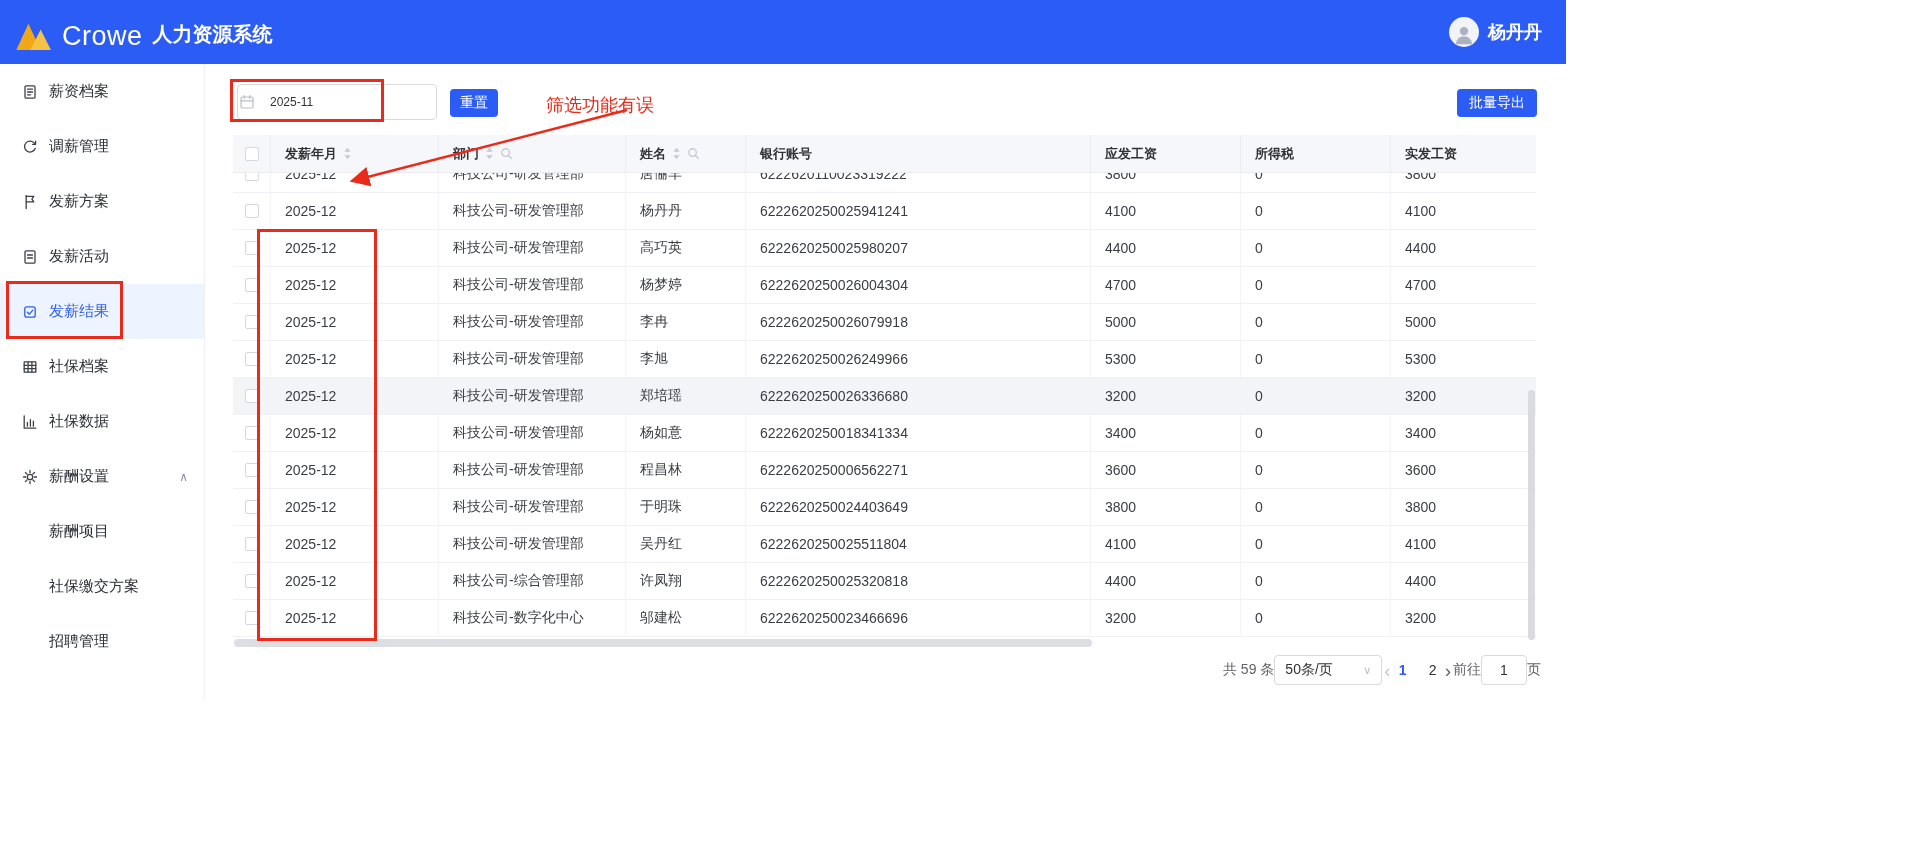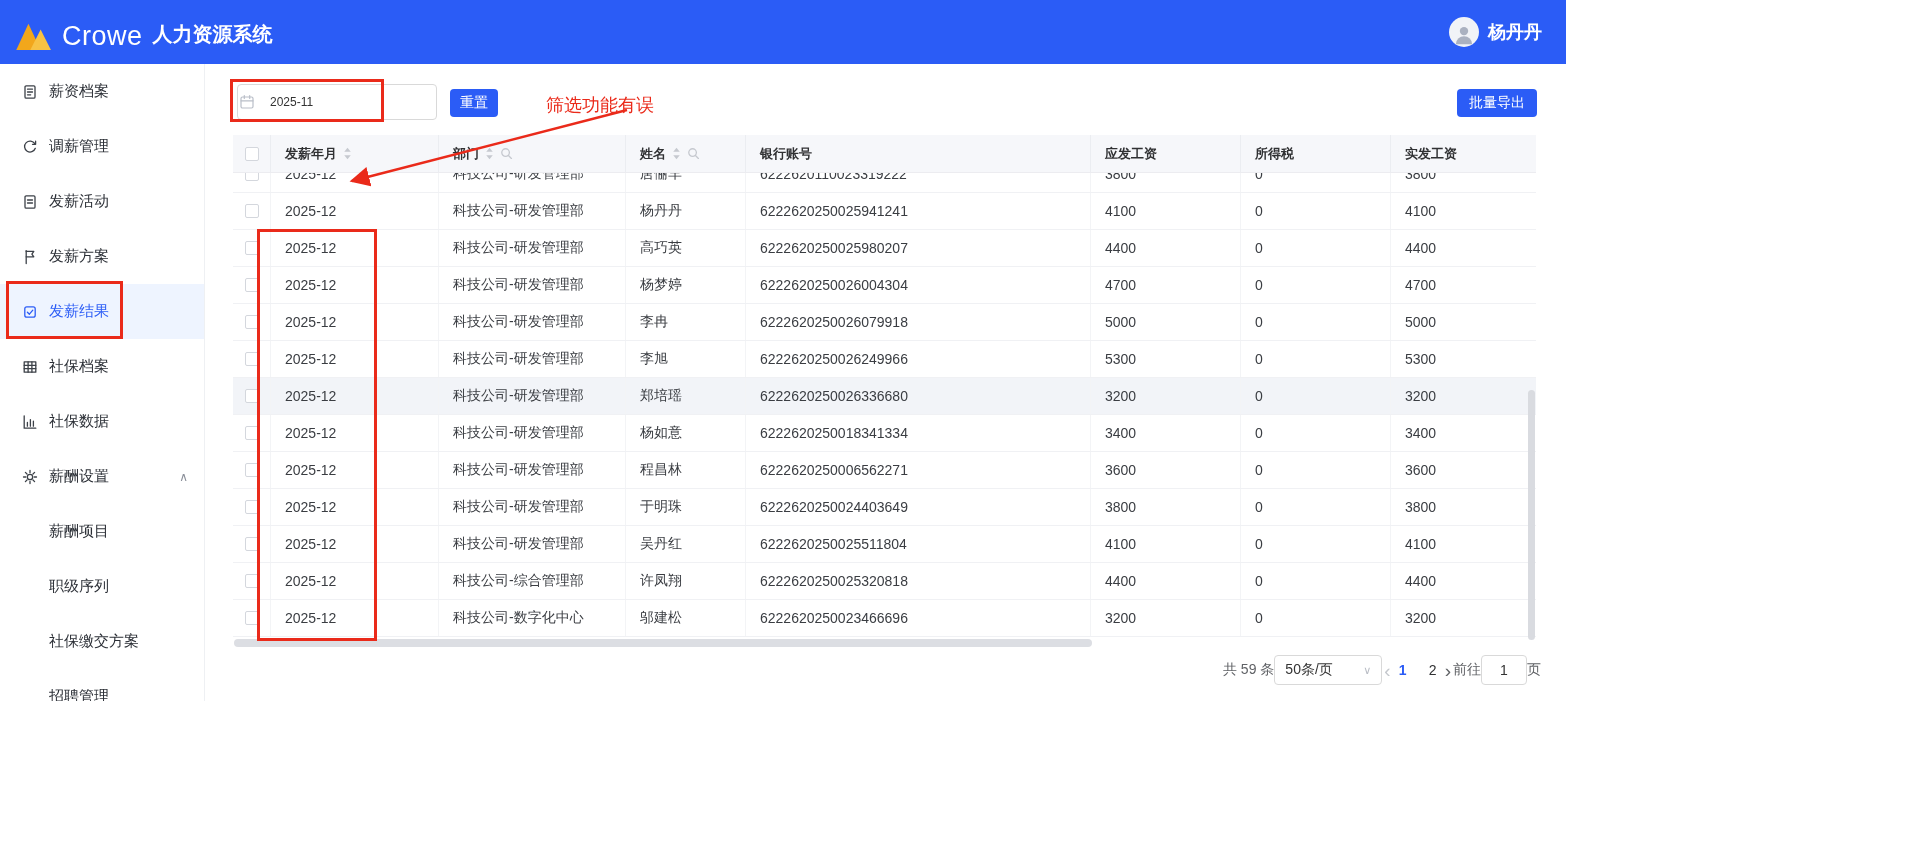--- a/index.html
+++ b/index.html
@@ -141,35 +141,35 @@
           <svg viewBox="0 0 16 16" fill="none" stroke="currentColor" stroke-width="1.3" stroke-linecap="round" stroke-linejoin="round">
             <path d="M13.3 9.3a5.5 5.5 0 1 1-.5-4.6"></path>
             <path d="M13.6 2.2v3.1h-3.1"></path>
           </svg>
         </span>
         <span>调薪管理</span>
       </div>
       <div class="side-item">
         <span class="ic">
           <svg viewBox="0 0 16 16" fill="none" stroke="currentColor" stroke-width="1.3" stroke-linecap="round" stroke-linejoin="round">
+            <path d="M4.2 14.6V1.6"></path>
+            <path d="M4.2 2.4h7.6l-1.9 2.7 1.9 2.7H4.2"></path>
+          </svg>
+        </span>
+        <span>发薪方案</span>
+      </div>
+      <div class="side-item">
+        <span class="ic">
+          <svg viewBox="0 0 16 16" fill="none" stroke="currentColor" stroke-width="1.3" stroke-linecap="round" stroke-linejoin="round">
             <rect x="3" y="1.8" width="10" height="12.4" rx="1.2"></rect>
             <path d="M5.5 6h5M5.5 9h5"></path>
           </svg>
         </span>
         <span>发薪活动</span>
       </div>
-      <div class="side-item">
-        <span class="ic">
-          <svg viewBox="0 0 16 16" fill="none" stroke="currentColor" stroke-width="1.3" stroke-linecap="round" stroke-linejoin="round">
-            <path d="M4.2 14.6V1.6"></path>
-            <path d="M4.2 2.4h7.6l-1.9 2.7 1.9 2.7H4.2"></path>
-          </svg>
-        </span>
-        <span>发薪方案</span>
-      </div>
       <div class="side-item active">
         <span class="ic">
           <svg viewBox="0 0 16 16" fill="none" stroke="currentColor" stroke-width="1.3" stroke-linecap="round" stroke-linejoin="round">
             <rect x="2.8" y="2.8" width="10.4" height="10.4" rx="2"></rect>
             <path d="M5.4 8.2l2 2 3.4-4"></path>
           </svg>
         </span>
         <span>发薪结果</span>
       </div>
       <div class="side-item">
@@ -194,21 +194,20 @@
         <span class="ic">
           <svg viewBox="0 0 16 16" fill="none" stroke="currentColor" stroke-width="1.3" stroke-linecap="round" stroke-linejoin="round">
             <circle cx="8" cy="8" r="2.7"></circle>
             <path d="M8 1.5v2.2M8 12.3v2.2M1.5 8h2.2M12.3 8h2.2M3.4 3.4l1.6 1.6M11 11l1.6 1.6M12.6 3.4L11 5M5 11l-1.6 1.6"></path>
           </svg>
         </span>
         <span>薪酬设置</span>
         <span class="caret">∧</span>
       </div>
       <div class="side-sub">薪酬项目</div>
-      <div class="side-sub">职级序列</div>
       <div class="side-sub">社保缴交方案</div>
       <div class="side-sub">招聘管理</div>
     </aside>
 
   <main class="main">
     <div class="date-input">
       <span>
         <svg viewBox="0 0 16 16" fill="none" stroke="#b9bec8" stroke-width="1.2" stroke-linecap="round">
           <rect x="2" y="3" width="12" height="11" rx="1.5"></rect>
           <path d="M2 6.8h12M5.3 1.6v2.8M10.7 1.6v2.8"></path>

